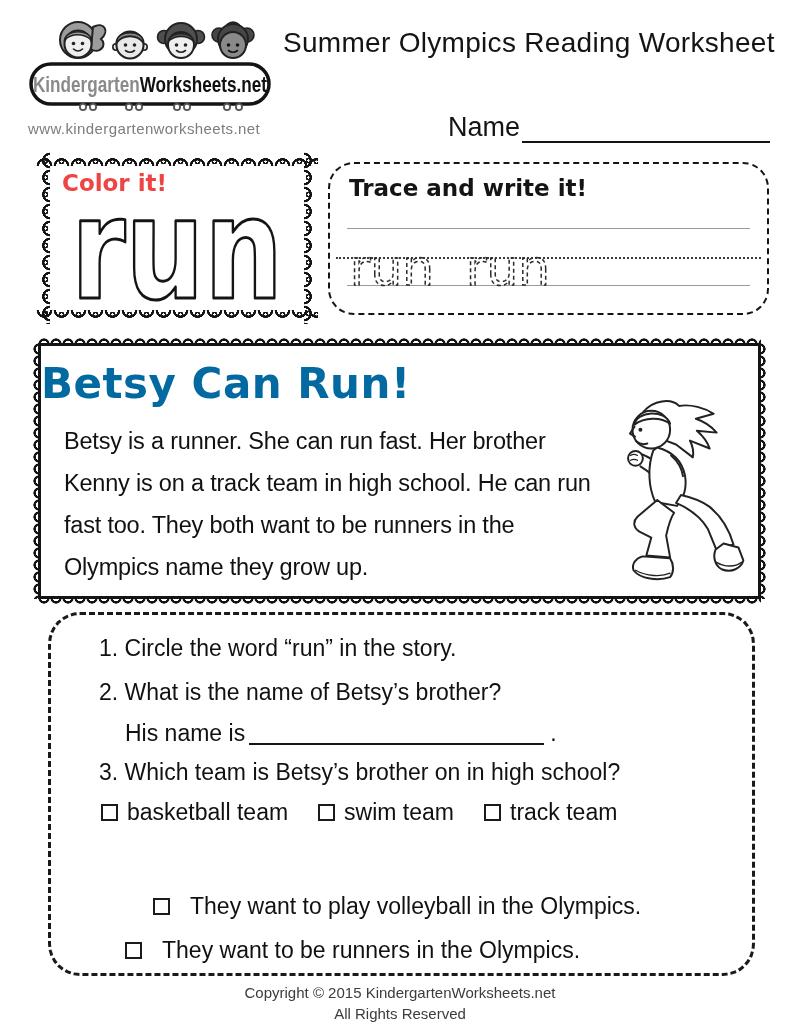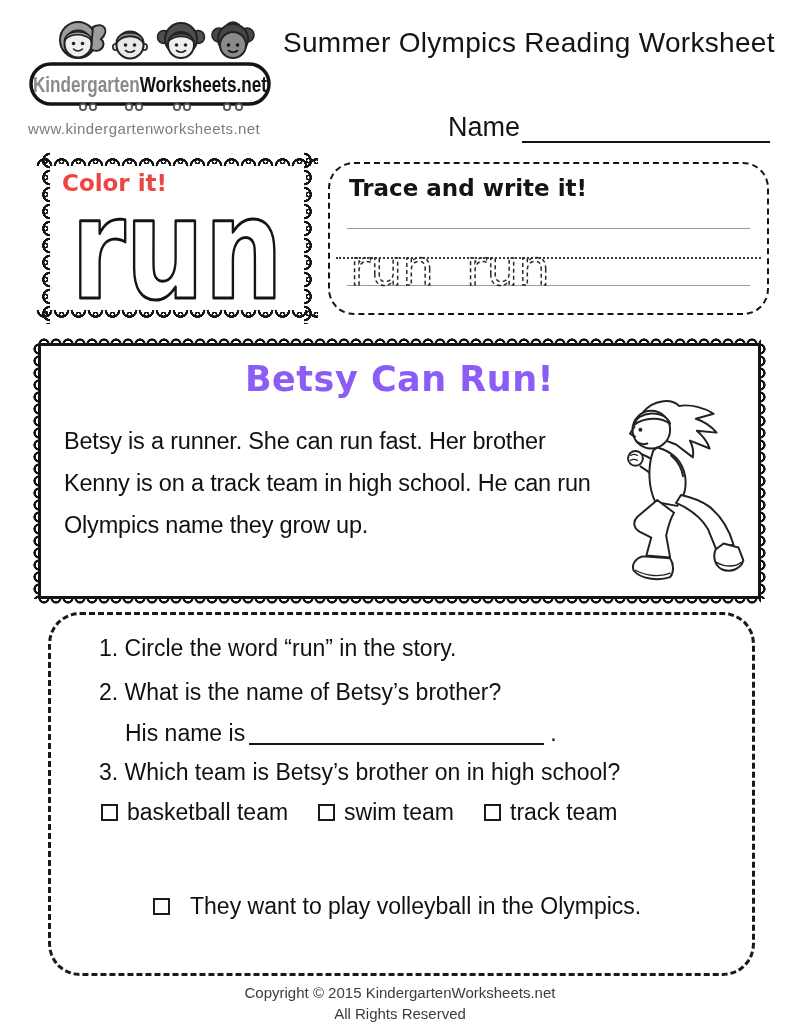--- a/index.html
+++ b/index.html
@@ -48,22 +48,22 @@
 
   
   #story-box { left:38px; top:343px; width:723px; height:256px; border:3px solid #141414; background:#fff; }
   .sc { position:absolute; pointer-events:none; }
   .sc-t, .sc-b { left:-3px; right:-3px; height:10px; background-repeat:repeat-x; background-size:12px 10px; }
   .sc-l, .sc-r { top:-3px; bottom:-3px; width:10px; background-repeat:repeat-y; background-size:10px 12px; }
   .sc-t { top:-12px; background-image:radial-gradient(circle at 6px 10px, rgba(0,0,0,0) 3.2px, #141414 3.4px 5.4px, rgba(0,0,0,0) 5.8px); }
   .sc-b { bottom:-12px; background-image:radial-gradient(circle at 6px 0px, rgba(0,0,0,0) 3.2px, #141414 3.4px 5.4px, rgba(0,0,0,0) 5.8px); }
   .sc-l { left:-12px; background-image:radial-gradient(circle at 10px 6px, rgba(0,0,0,0) 3.2px, #141414 3.4px 5.4px, rgba(0,0,0,0) 5.8px); }
   .sc-r { right:-12px; background-image:radial-gradient(circle at 0px 6px, rgba(0,0,0,0) 3.2px, #141414 3.4px 5.4px, rgba(0,0,0,0) 5.8px); }
-  #story-title { position:absolute; left:0; right:0; top:13px; text-align:center;
-    font-family:"DejaVu Sans", sans-serif; font-weight:700; font-size:35px; letter-spacing:.5px; color:#8b5cf6; }
+  #story-title { position:absolute; left:0; right:0; top:13px; text-align:left;
+    font-family:"DejaVu Sans", sans-serif; font-weight:700; font-size:42px; letter-spacing:.5px; color:#0369a1; }
   #story-text { position:absolute; left:23px; top:74px; width:572px; font-size:23.5px; letter-spacing:-.2px; color:#111; }
   #story-text div { height:42px; line-height:42px; white-space:nowrap; }
   #runner-svg { position:absolute; right:10px; top:50px; }
 
   
   #q-box { left:48px; top:612px; width:707px; height:364px; border:3px dashed #1a1a1a; border-radius:32px; background:#fff; font-size:23px; color:#111; }
   .q { position:absolute; left:48px; white-space:nowrap; }
   .q1 { top:20px; } .q2 { top:64px; } .q3 { top:144px; } .q4 { top:238px; }
   .ansrow { position:absolute; left:74px; top:102px; display:flex; align-items:flex-end; white-space:nowrap; }
   .ansrow .aline { width:295px; height:28px; border-bottom:2.2px solid #141414; margin:0 6px 2px 4px; }
@@ -176,20 +176,21 @@
 
 <section id="story-box" class="abs">
   <i class="sc sc-t"></i>
   <i class="sc sc-b"></i>
   <i class="sc sc-l"></i>
   <i class="sc sc-r"></i>
   <h2 id="story-title">Betsy Can Run!</h2>
   <div id="story-text">
     <div>Betsy is a runner. She can run fast. Her brother</div>
     <div>Kenny is on a track team in high school. He can run</div>
+    <div>fast too. They both want to be runners in the</div>
     <div>Olympics name they grow up.</div>
   </div>
 
   <svg id="runner-svg" width="135" height="198" viewBox="0 0 135 200">
     <g fill="#fff" stroke="#222" stroke-width="2" stroke-linejoin="round" stroke-linecap="round">
 
       <path d="M30 16 C40 4 58 2 66 10 C78 8 92 12 101 18 L83 23 C92 26 99 31 104 37 L84 35 C91 41 95 47 97 53 L77 45 C80 51 81 57 80 62 L63 49 L50 44 Z"></path>
 
       <circle cx="38" cy="34" r="19"></circle>
       <path d="M21 29 C23 15 52 13 57 28 C48 21 31 21 21 29 Z"></path>
@@ -243,18 +244,22 @@
       <span class="cb"></span>
       <span>track team</span>
     </span>
   </div>
 
 
   <div class="opt-wide o1">
     <span class="cb"></span>
     <span>They want to play volleyball in the Olympics.</span>
   </div>
+  <div class="opt-wide o2">
+    <span class="cb"></span>
+    <span>They want to be runners in the Olympics.</span>
+  </div>
 </section>
 
 <footer id="footer" class="abs">
   <div>Copyright © 2015 KindergartenWorksheets.net</div>
   <div>All Rights Reserved</div>
 </footer>
 
 </body></html>

